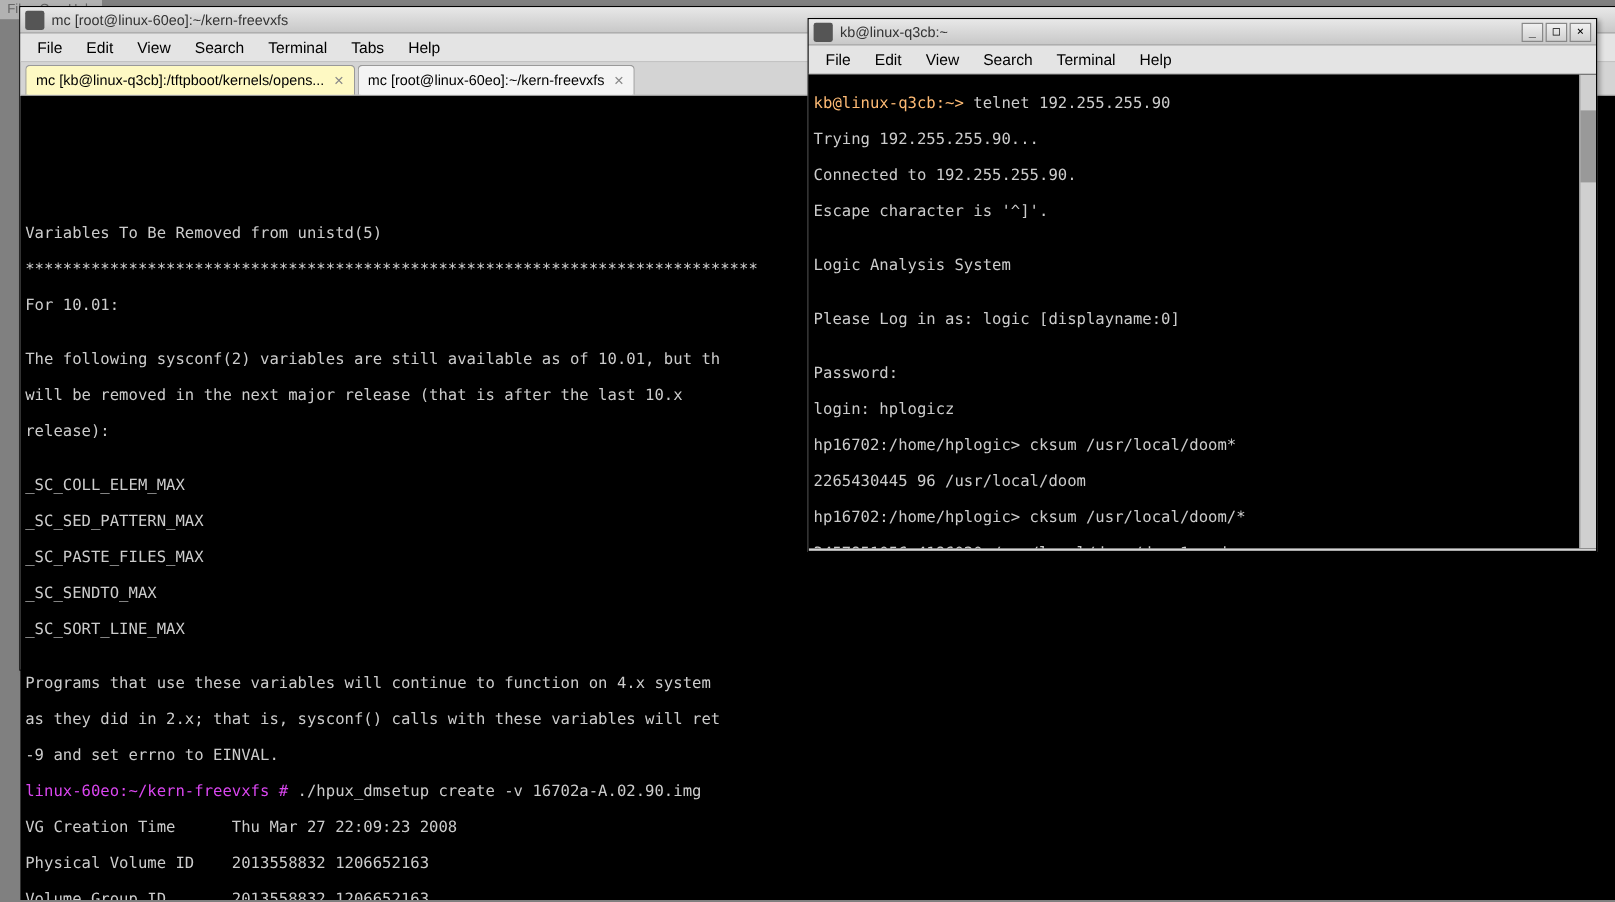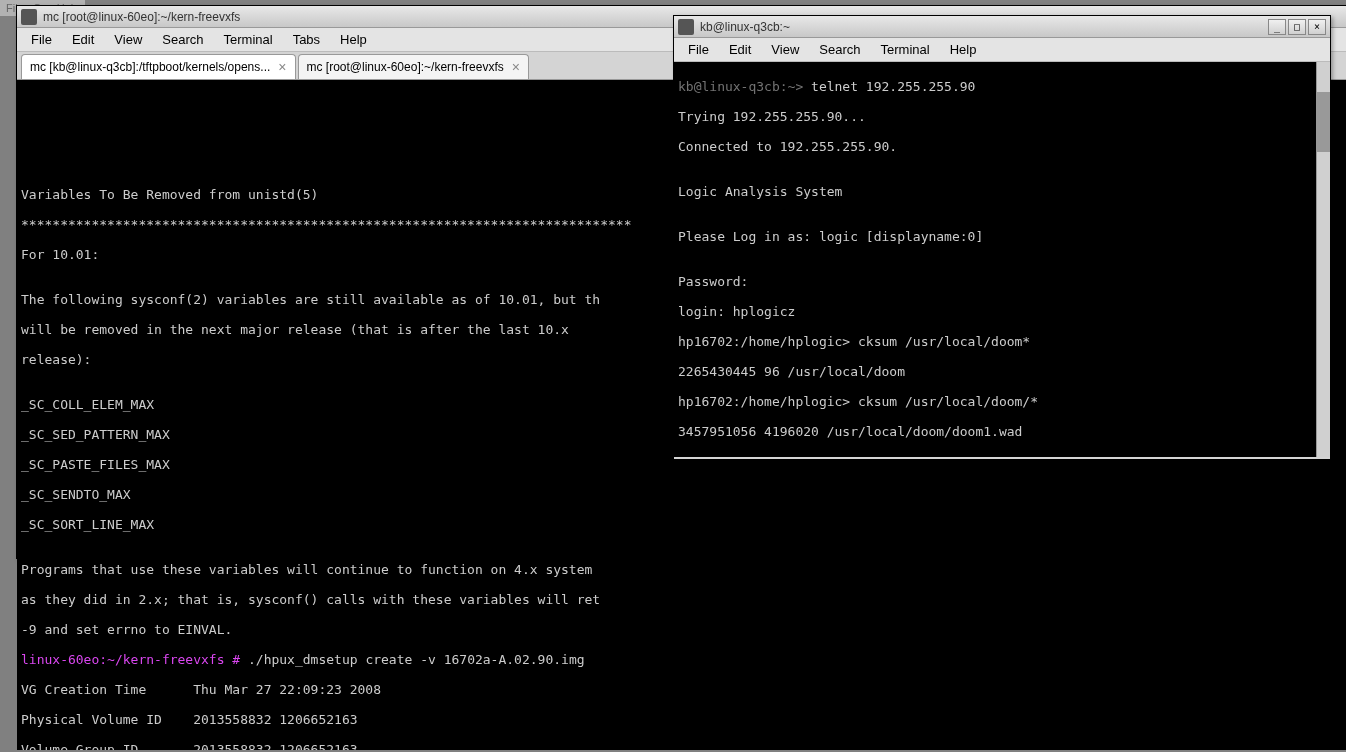--- a/index.html
+++ b/index.html
@@ -71,21 +71,21 @@
     }
     .tabbar {
       background: #d4d4d4;
       height: 28px;
       display: flex;
       align-items: flex-end;
       padding: 0 4px;
       border-bottom: 1px solid #999;
     }
     .tab {
-      background: #ffffff;
+      background: #fef9c3;
       border: 1px solid #999;
       border-bottom: none;
       border-radius: 4px 4px 0 0;
       padding: 4px 8px;
       margin-right: 2px;
       font-family: sans-serif;
       font-size: 12px;
       display: flex;
       align-items: center;
       max-width: 340px;
@@ -106,21 +106,21 @@
     .terminal {
       background: #000;
       color: #ccc;
       font-family: "DejaVu Sans Mono", monospace;
       font-size: 13px;
       line-height: 15px;
       padding: 2px 4px;
       overflow: hidden;
       white-space: pre;
     }
-    .green { color: #737373; }
+    .green { color: #fdba74; }
     .boldred { color: #d946ef; font-weight: normal; }
     .scrollbar {
       position: absolute;
       right: 0;
       top: 0;
       bottom: 0;
       width: 14px;
       background: #d0d0d0;
       border-left: 1px solid #999;
     }
@@ -239,20 +239,21 @@
     <div class="menu-item">Edit</div>
     <div class="menu-item">View</div>
     <div class="menu-item">Search</div>
     <div class="menu-item">Terminal</div>
     <div class="menu-item">Help</div>
   </div>
   <div class="terminal">
 <div><span class="green">kb@linux-q3cb:~&gt;</span><span> telnet 192.255.255.90</span></div>
 <div>Trying 192.255.255.90...</div>
 <div>Connected to 192.255.255.90.</div>
+<div>Escape character is '^]'.</div>
 <div></div>
 <div>Logic Analysis System</div>
 <div></div>
 <div>Please Log in as: logic [displayname:0]</div>
 <div></div>
 <div>Password:</div>
 <div>login: hplogicz</div>
 <div><span>hp16702:/home/hplogic&gt;</span><span> cksum /usr/local/doom*</span></div>
 <div>2265430445 96 /usr/local/doom</div>
 <div><span>hp16702:/home/hplogic&gt;</span><span> cksum /usr/local/doom/*</span></div>

